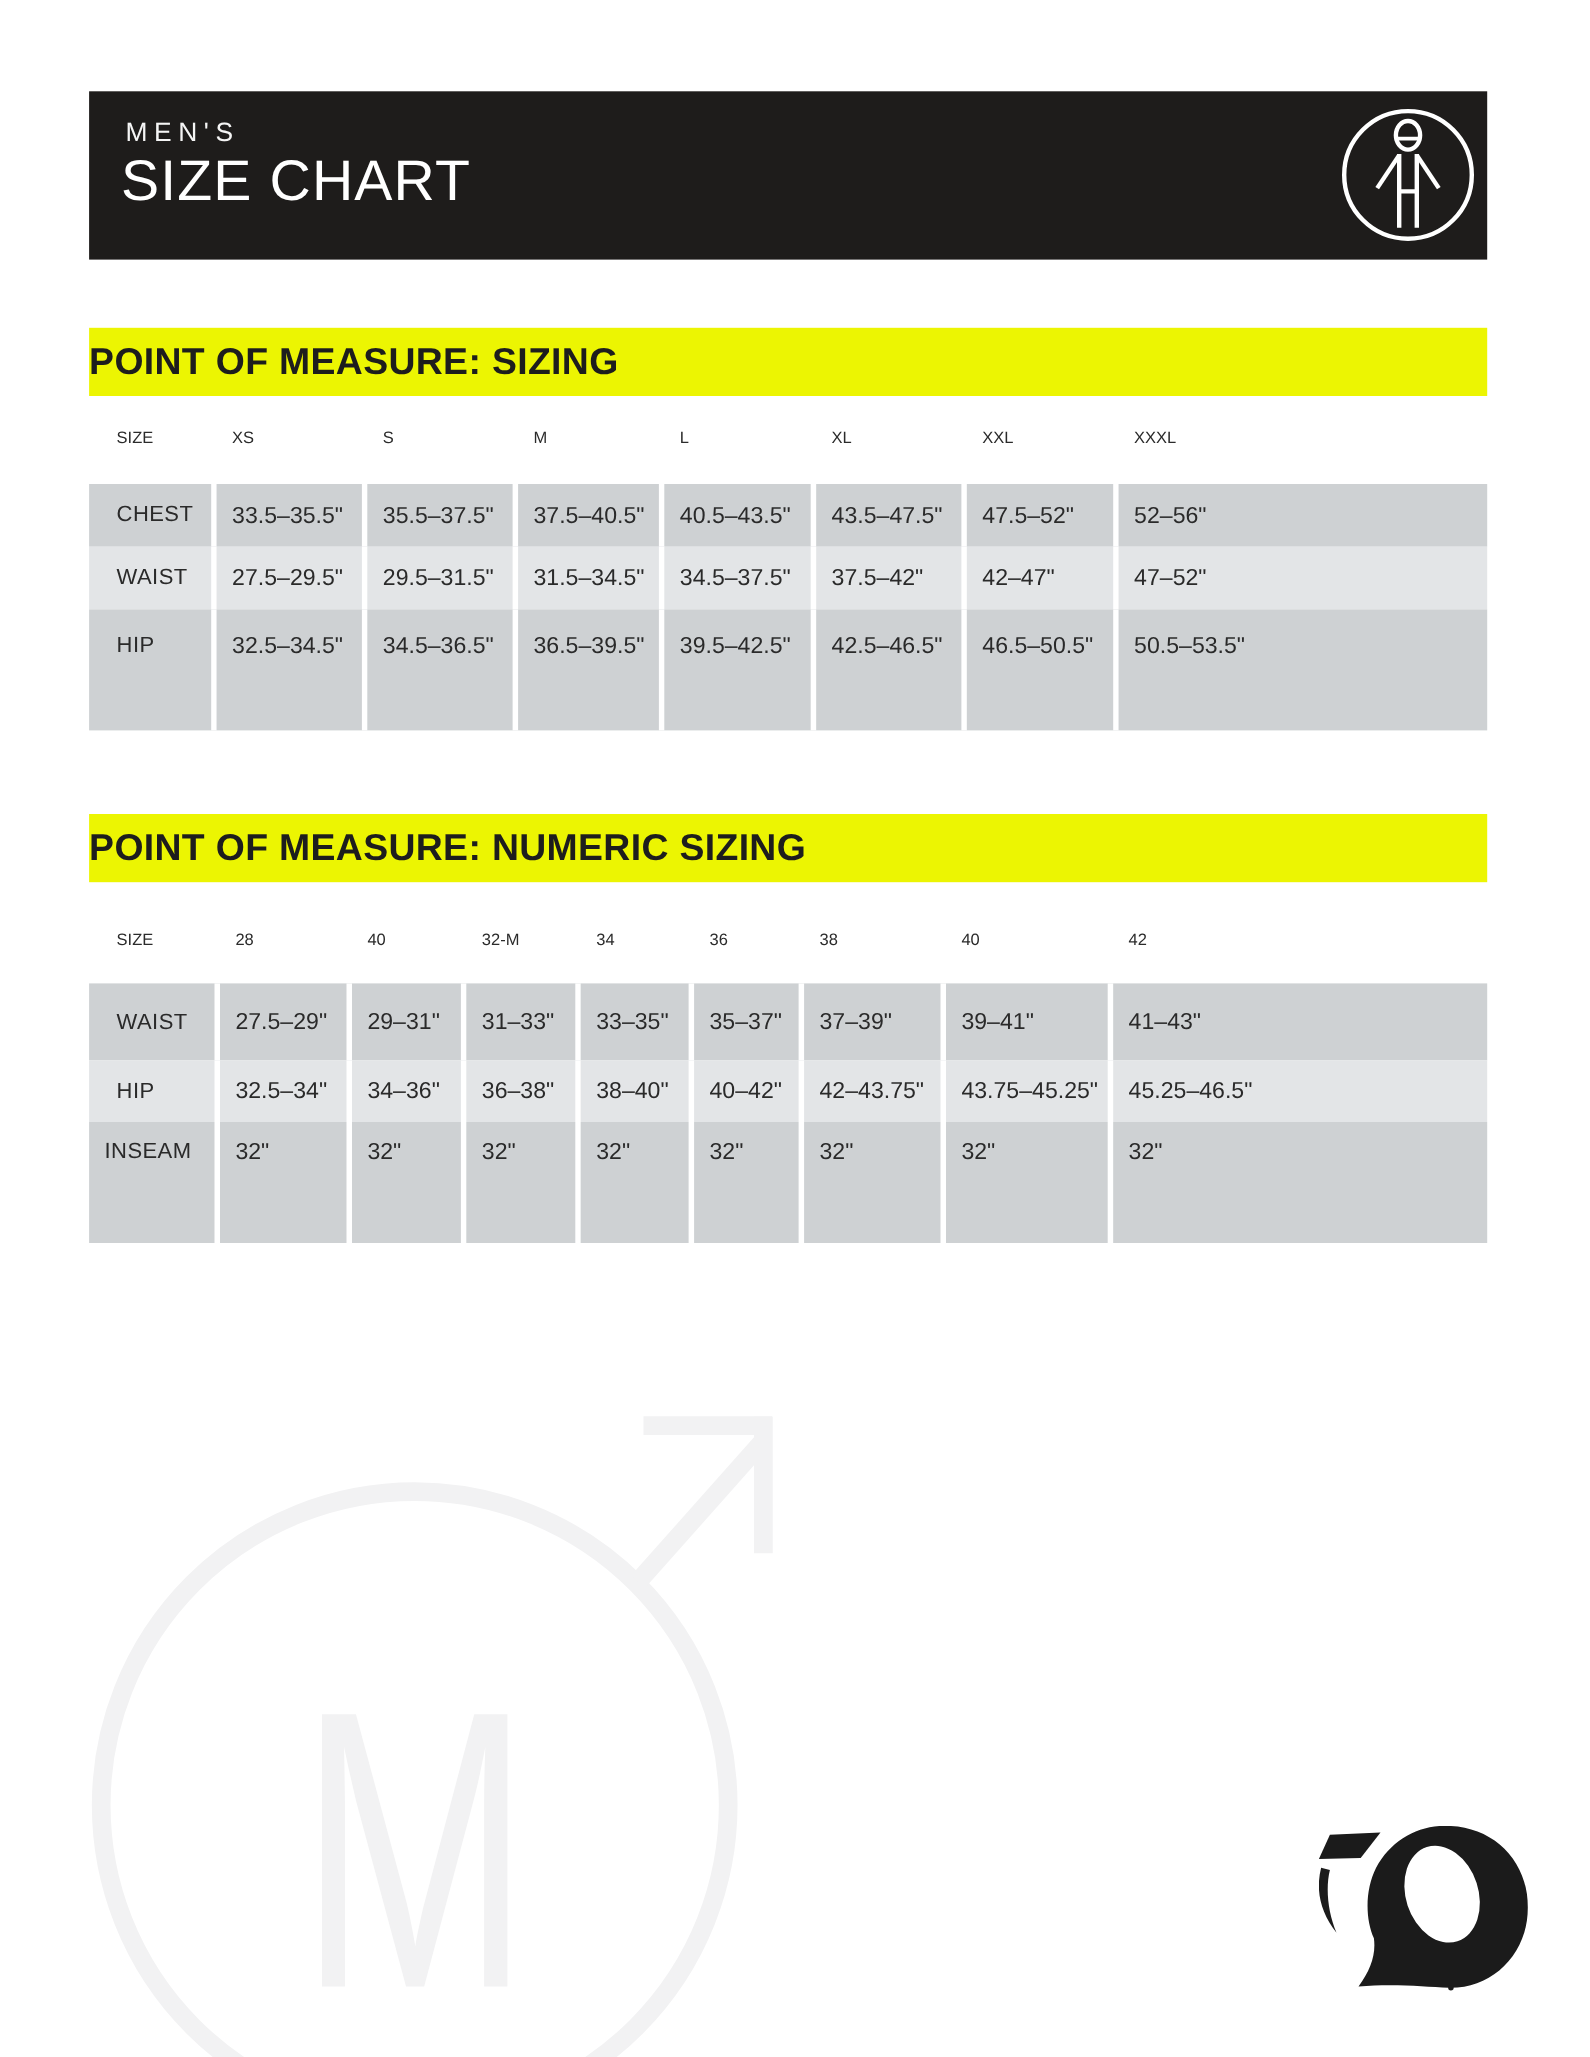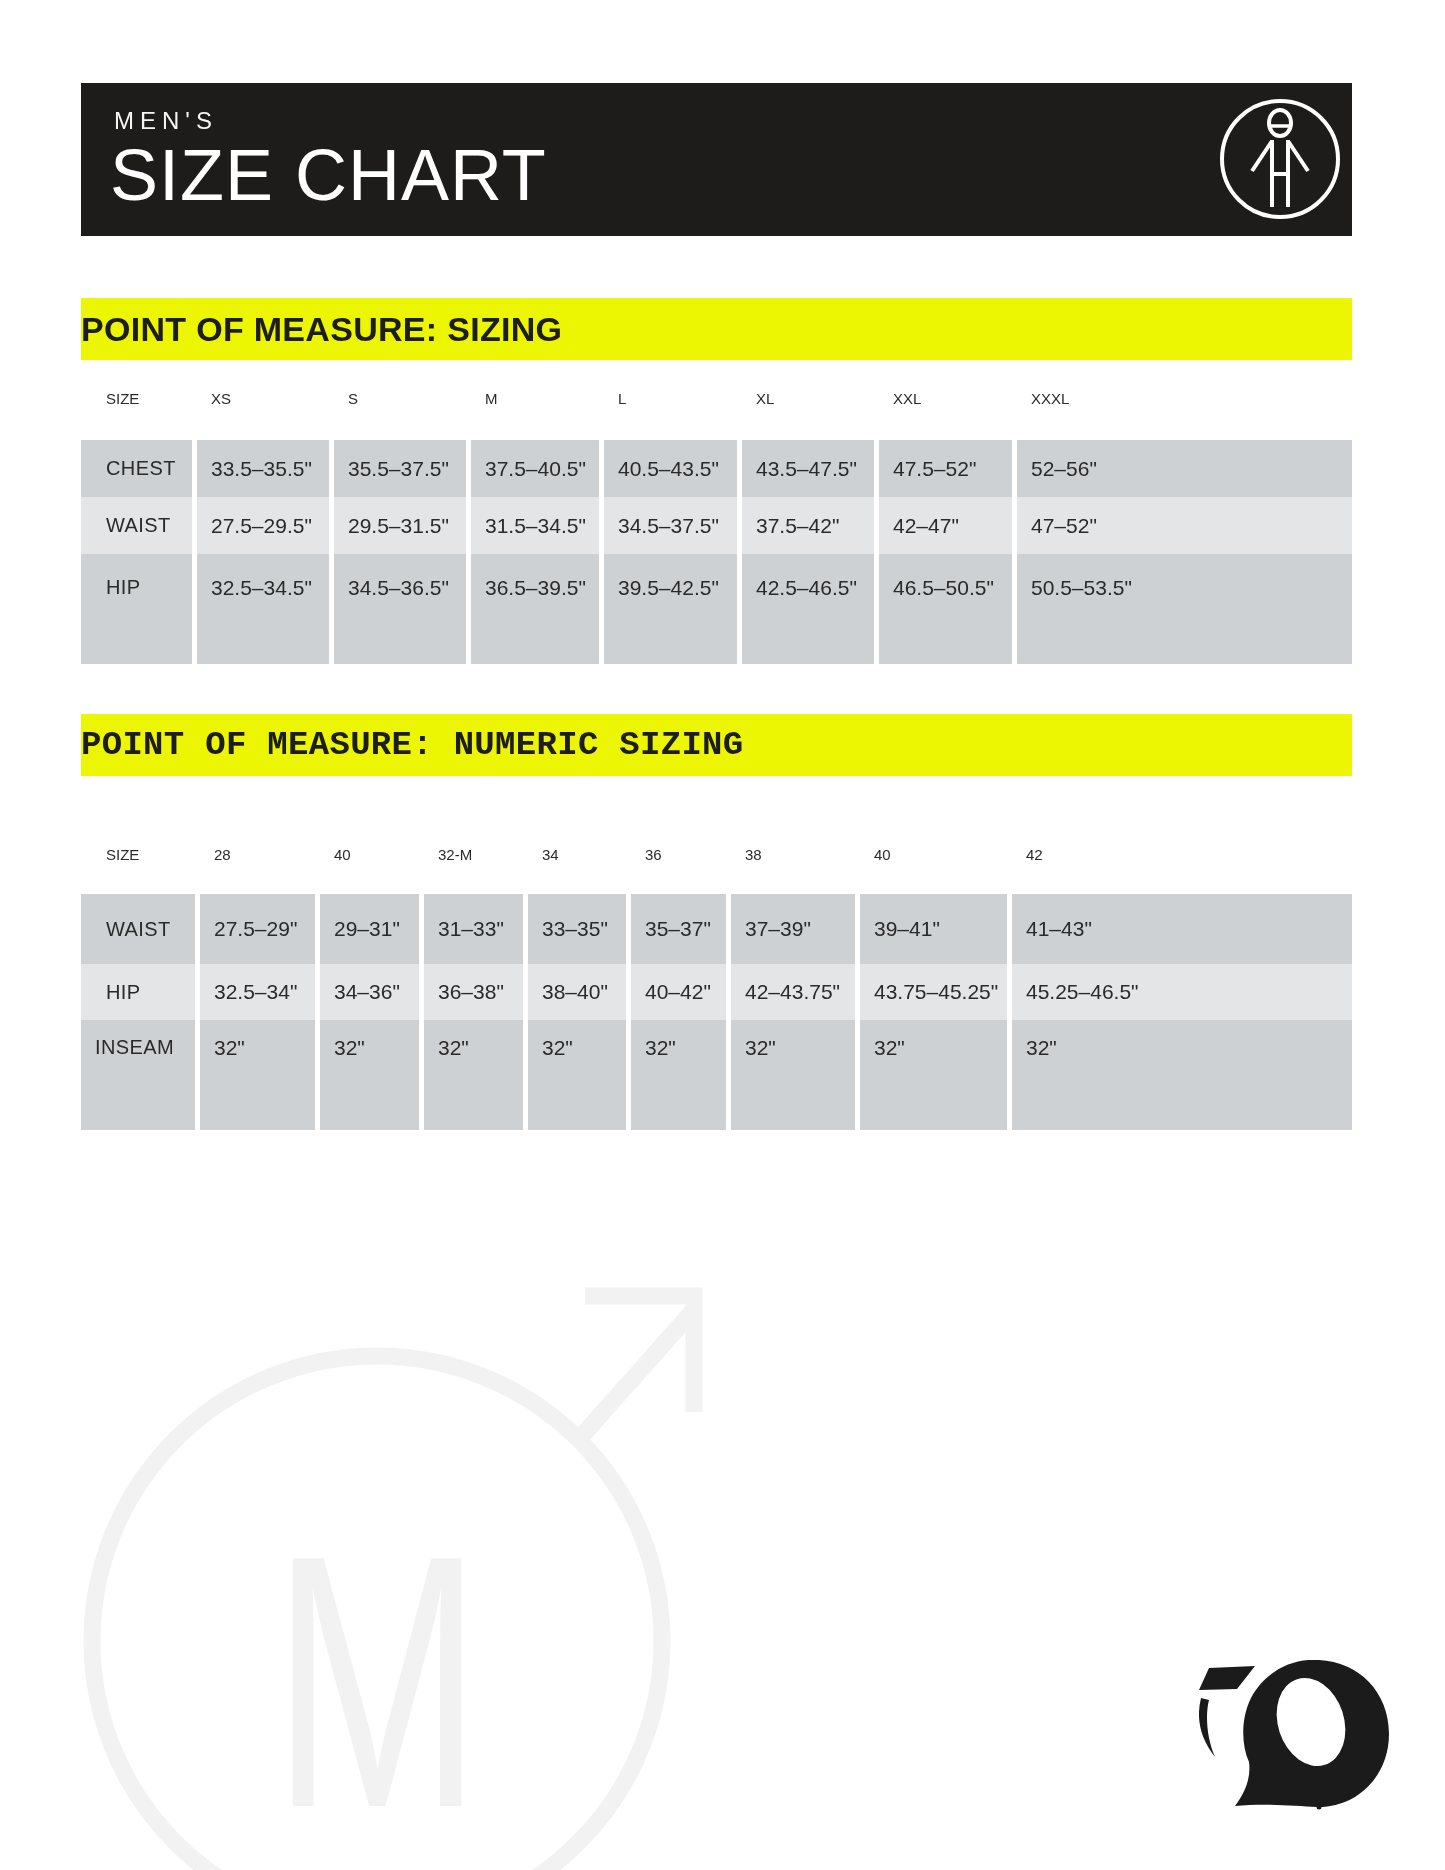--- a/index.html
+++ b/index.html
@@ -15,33 +15,33 @@
   .header-bar{
     position:absolute;left:81px;top:83px;width:1271px;height:153px;
     background:#1e1c1b;
   }
   .eyebrow{
     position:absolute;left:33px;top:24px;
     font-size:24px;font-weight:500;letter-spacing:6px;color:#f5f5f5;
   }
   .page-title{
     position:absolute;left:29px;top:56px;
-    font-size:72px;font-weight:500;letter-spacing:1px;line-height:1;color:#ffffff;
+    font-size:52px;font-weight:500;letter-spacing:1px;line-height:1;color:#ffffff;
   }
   .person-badge{position:absolute;right:6px;top:10px;}
   
   .banner{
     position:absolute;left:81px;width:1271px;height:62px;
     background:#ecf502;
     display:flex;align-items:center;
     box-sizing:border-box;
     font-size:34px;font-weight:600;letter-spacing:0.3px;color:#1d1d1d;
   }
   .banner-1{top:298px;}
-  .banner-2{top:714px;font-family:Liberation Mono, monospace;}
+  .banner-2{top:740px;}
   
   table.sizes{
     position:absolute;left:81px;width:1271px;
     border-collapse:separate;border-spacing:0;table-layout:fixed;
   }
   table.sizes *{box-sizing:border-box;}
   .t1{top:384px;}
   .t2{top:840px;}
   table.sizes thead th{
     font-size:15px;font-weight:400;color:#2b2b2b;text-align:left;

